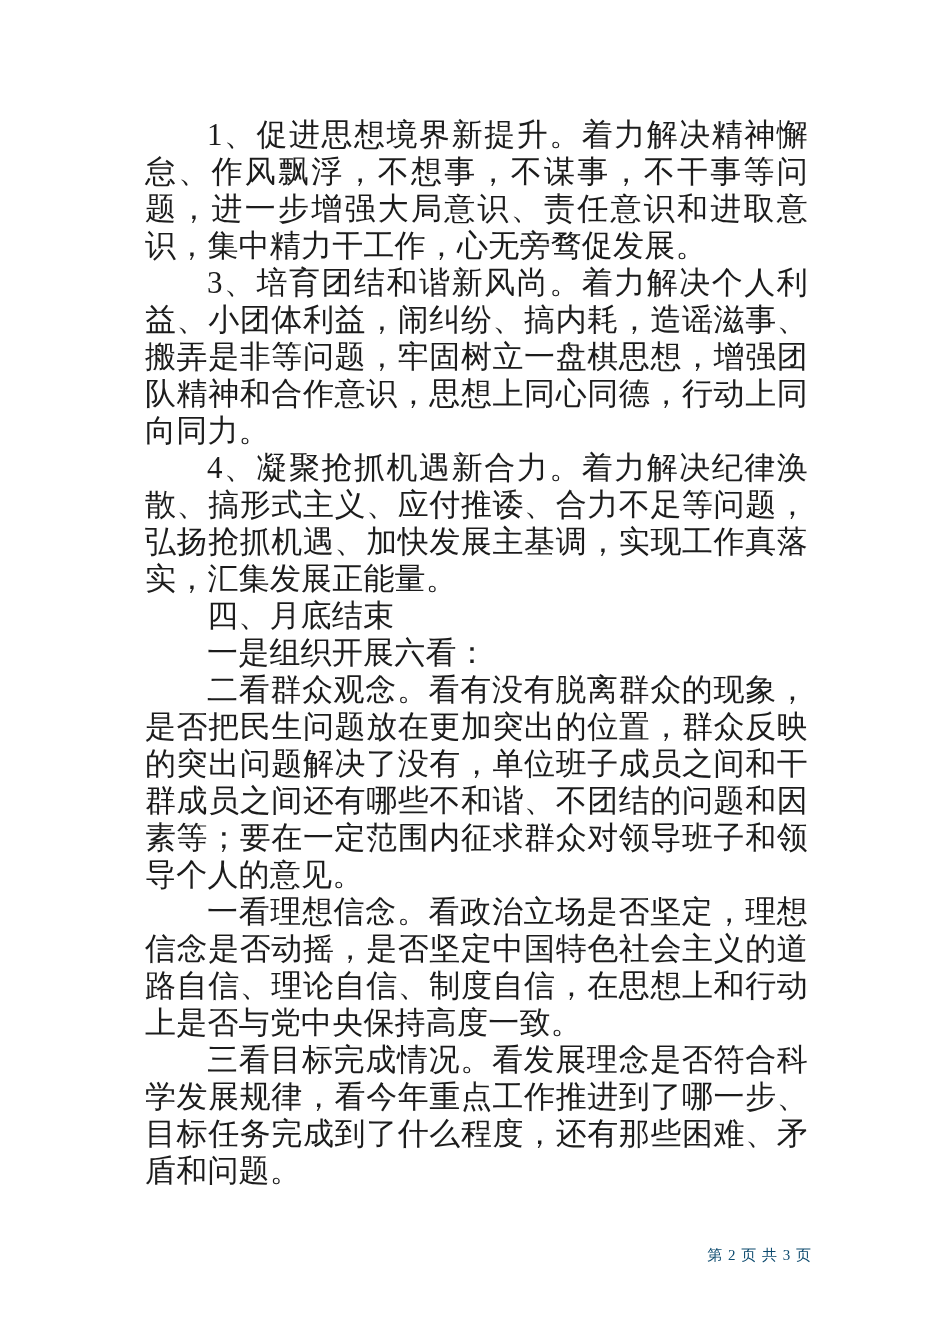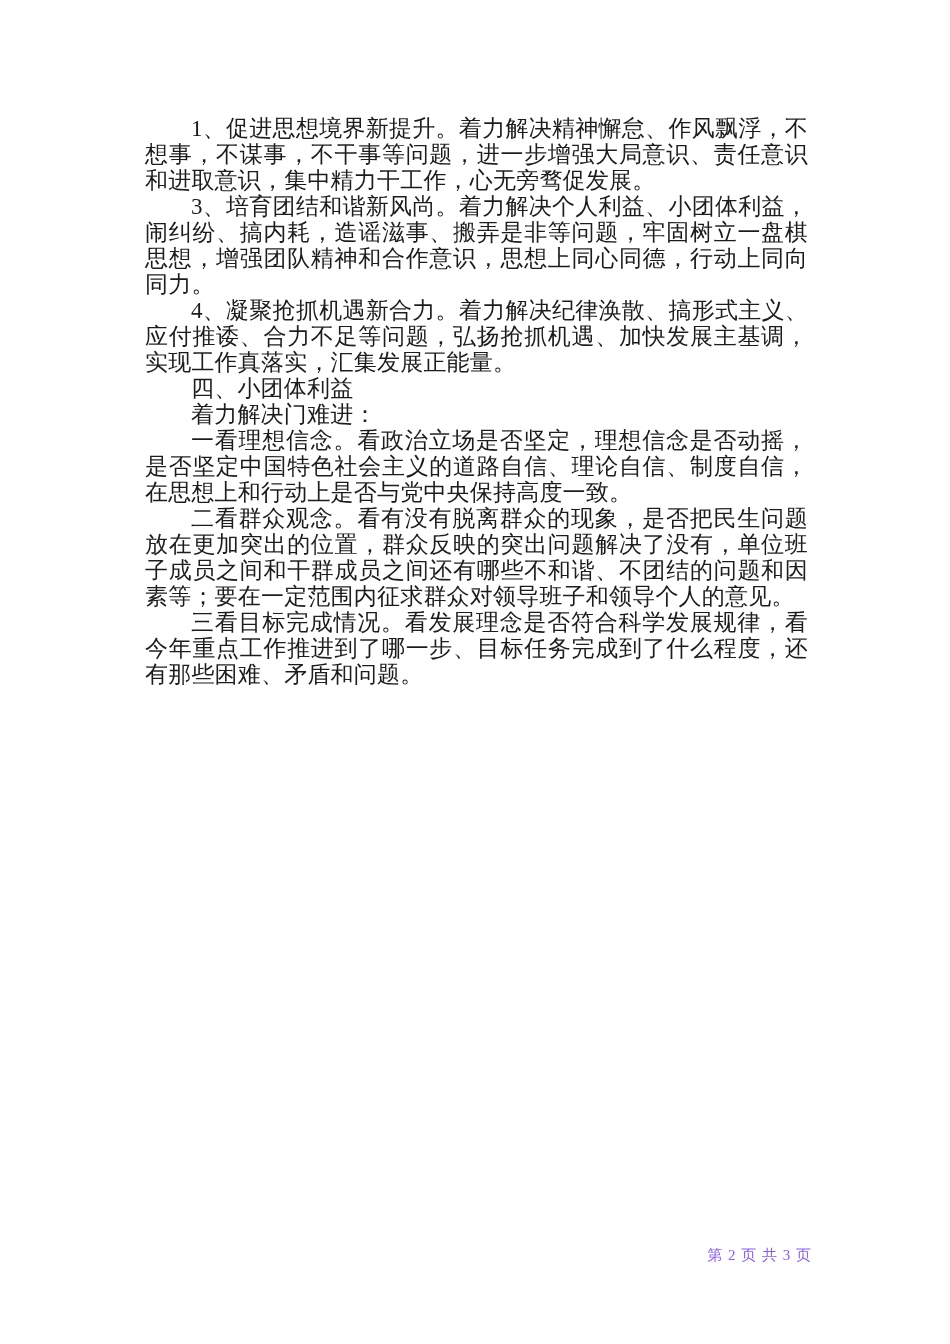--- a/index.html
+++ b/index.html
@@ -25,48 +25,48 @@
   .doc-content {
     position: absolute;
     left: 145px;
     top: 116px;
     width: 663px;
     color: #1c1c1c;
   }
   .doc-content p {
     margin: 0;
     padding: 0;
-    font-size: 23px;
-    line-height: 26px;
+    font-size: 31px;
+    line-height: 37px;
     text-align: justify;
     text-indent: 2em;
     letter-spacing: 0.2px;
     word-break: break-all;
   }
   .doc-footer {
     position: absolute;
     top: 1246px;
     right: 138px;
     font-size: 15px;
     line-height: 18px;
-    color: #8b5cf6;
+    color: #0c4a6e;
     letter-spacing: 1px;
   }
 </style>
 </head>
 <body>
 
 <div class="doc-page">
 
   <div class="doc-content">
     <p>1、促进思想境界新提升。着力解决精神懈怠、作风飘浮，不想事，不谋事，不干事等问题，进一步增强大局意识、责任意识和进取意识，集中精力干工作，心无旁骛促发展。</p>
     <p>3、培育团结和谐新风尚。着力解决个人利益、小团体利益，闹纠纷、搞内耗，造谣滋事、搬弄是非等问题，牢固树立一盘棋思想，增强团队精神和合作意识，思想上同心同德，行动上同向同力。</p>
     <p>4、凝聚抢抓机遇新合力。着力解决纪律涣散、搞形式主义、应付推诿、合力不足等问题，弘扬抢抓机遇、加快发展主基调，实现工作真落实，汇集发展正能量。</p>
-    <p>四、小团体利益</p>
-    <p>着力解决门难进：</p>
+    <p>四、月底结束</p>
+    <p>一是组织开展六看：</p>
+    <p>二看群众观念。看有没有脱离群众的现象，是否把民生问题放在更加突出的位置，群众反映的突出问题解决了没有，单位班子成员之间和干群成员之间还有哪些不和谐、不团结的问题和因素等；要在一定范围内征求群众对领导班子和领导个人的意见。</p>
     <p>一看理想信念。看政治立场是否坚定，理想信念是否动摇，是否坚定中国特色社会主义的道路自信、理论自信、制度自信，在思想上和行动上是否与党中央保持高度一致。</p>
-    <p>二看群众观念。看有没有脱离群众的现象，是否把民生问题放在更加突出的位置，群众反映的突出问题解决了没有，单位班子成员之间和干群成员之间还有哪些不和谐、不团结的问题和因素等；要在一定范围内征求群众对领导班子和领导个人的意见。</p>
     <p>三看目标完成情况。看发展理念是否符合科学发展规律，看今年重点工作推进到了哪一步、目标任务完成到了什么程度，还有那些困难、矛盾和问题。</p>
   </div>
 
   <div class="doc-footer">第 2 页 共 3 页</div>
 
 </div>
 
 </body></html>

